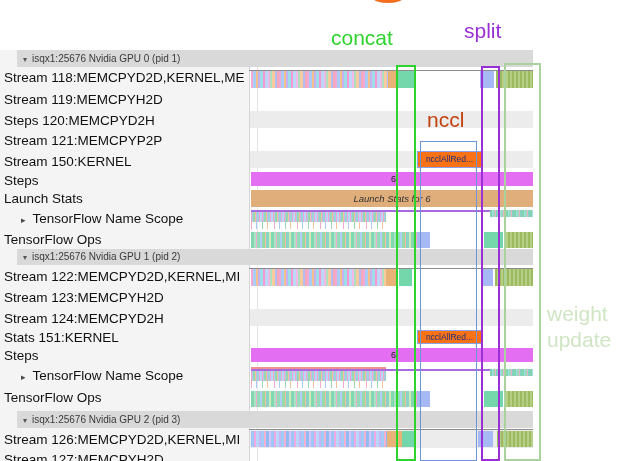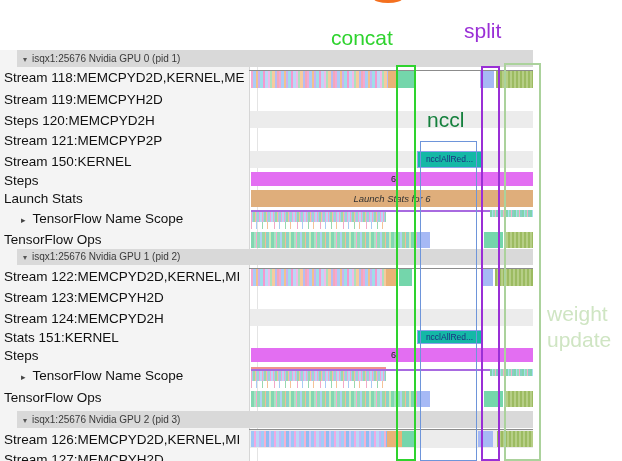--- a/index.html
+++ b/index.html
@@ -23,34 +23,34 @@
   .g-ns{background:repeating-linear-gradient(90deg,#f4a8c8 0 1px,#a8caf4 1px 2px,#98d8b0 2px 4px,#f4c298 4px 5px,#c8b2f0 5px 6px,#9ad8d8 6px 8px,#f2a2e0 8px 9px,#b8d8f4 9px 11px);}
   .g-drip{background:repeating-linear-gradient(90deg,#f2a8c8 0 1px,rgba(0,0,0,0) 1px 5px,#a8caf4 5px 6px,rgba(0,0,0,0) 6px 11px,#98d8b0 11px 12px,rgba(0,0,0,0) 12px 16px,#f4c298 16px 17px,rgba(0,0,0,0) 17px 23px);}
   .g-olive{background:repeating-linear-gradient(90deg,#9cbb61 0 2px,#b6ce86 2px 4px);}
   .g-tealsm{background:repeating-linear-gradient(90deg,#7fd4ae 0 2px,#a8ddf0 2px 3px,#92dcbc 3px 5px,#f0b0c8 5px 6px,#86d0c4 6px 8px);}
   .c-tan{background:#e9b377;}
   .c-teal{background:#74d6ab;}
   .c-blue{background:#a6b9f5;}
   .steps-bar{left:251px;width:282px;background:#e36ef2;}
   .steps-num{width:30px;text-align:right;font-size:9px;color:#222;}
   .launch-bar{left:251px;width:282px;background:#dfae7b;text-align:center;font-size:9.5px;color:#333;font-style:italic;}
-  .nccl-box{left:417px;width:65px;background:#14b8a6;border:1px solid #8ca3ea;box-sizing:border-box;
+  .nccl-box{left:417px;width:65px;background:#f97316;border:1px solid #8ca3ea;box-sizing:border-box;
             text-align:center;font-size:8.5px;color:#1c2f80;overflow:hidden;white-space:nowrap;}
   .nsline-purple{left:251px;width:282px;height:2px;background:#a86ae0;}
   .nsline-salmon{left:251px;width:135px;height:2px;background:#f09090;}
   
   .ann-rect{box-sizing:border-box;background:transparent;}
   #rect-concat{left:396px;top:65px;width:20px;height:396px;border:2px solid #2ed32e;}
   #rect-nccl{left:420px;top:141px;width:57px;height:320px;border:1.5px solid #6e95da;}
   #rect-split{left:481px;top:66px;width:19px;height:395px;border:2px solid #9a2fd6;}
   #rect-weight{left:504px;top:63px;width:37px;height:398px;border:2px solid #abd29c;}
   .ann-label{font-size:21px;line-height:22px;white-space:nowrap;}
   #lbl-concat{left:331px;top:27px;color:#2ed32e;}
   #lbl-split{left:464px;top:20px;color:#9a2fd6;}
-  #lbl-nccl{left:427px;top:109px;color:#15803d;}
+  #lbl-nccl{left:427px;top:109px;color:#c2410c;}
   #lbl-weight{left:547px;top:301px;color:#cfe5c3;line-height:26px;}
   #orange-arc{left:374px;top:-5px;width:28px;height:8px;background:#f4701f;border-radius:50%;}
 </style>
 </head>
 <body>
 
 <div id="stage">
 
   <div id="sidebar-bg" class="abs"></div>
   <div id="sidebar-divider" class="abs"></div>

